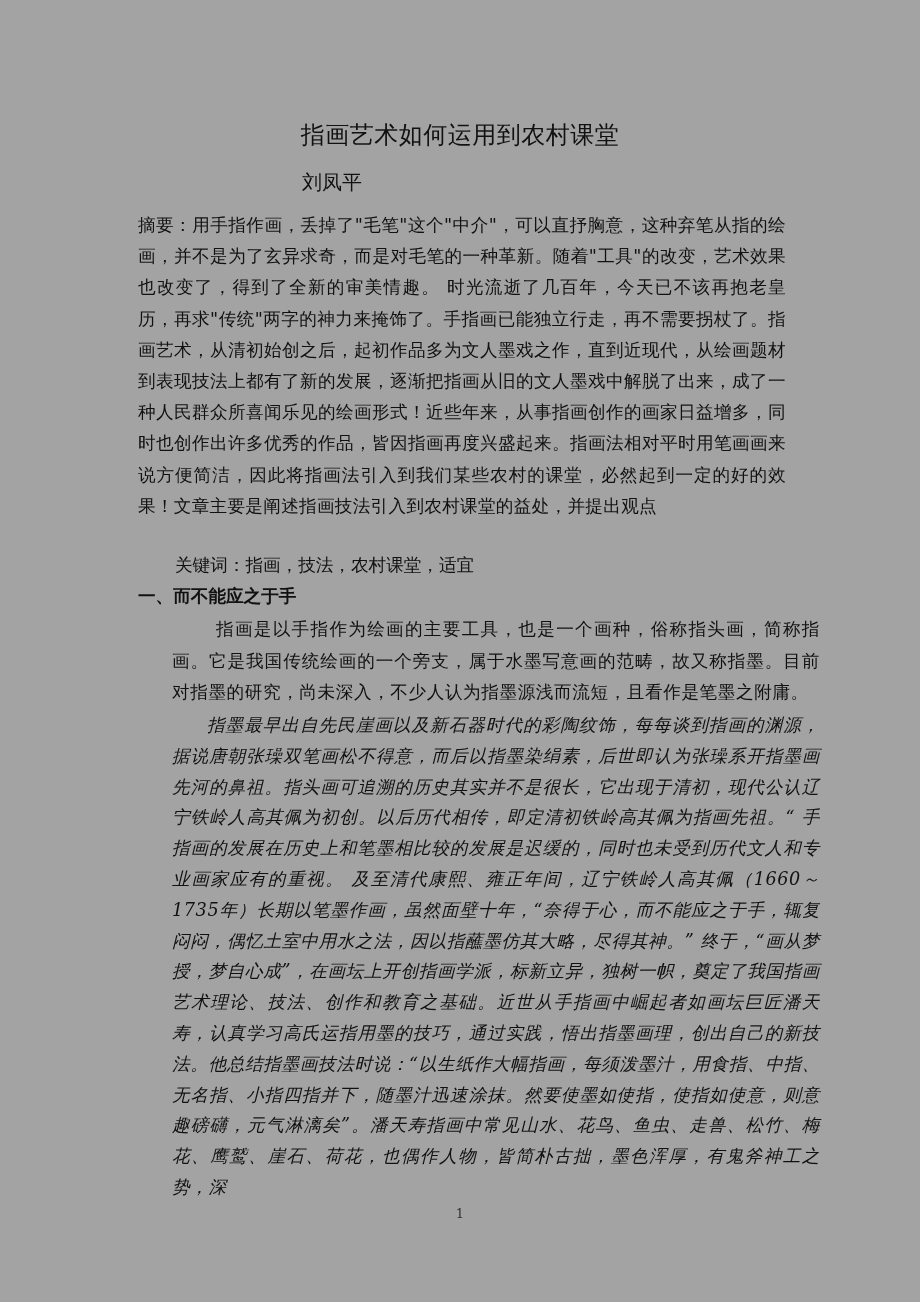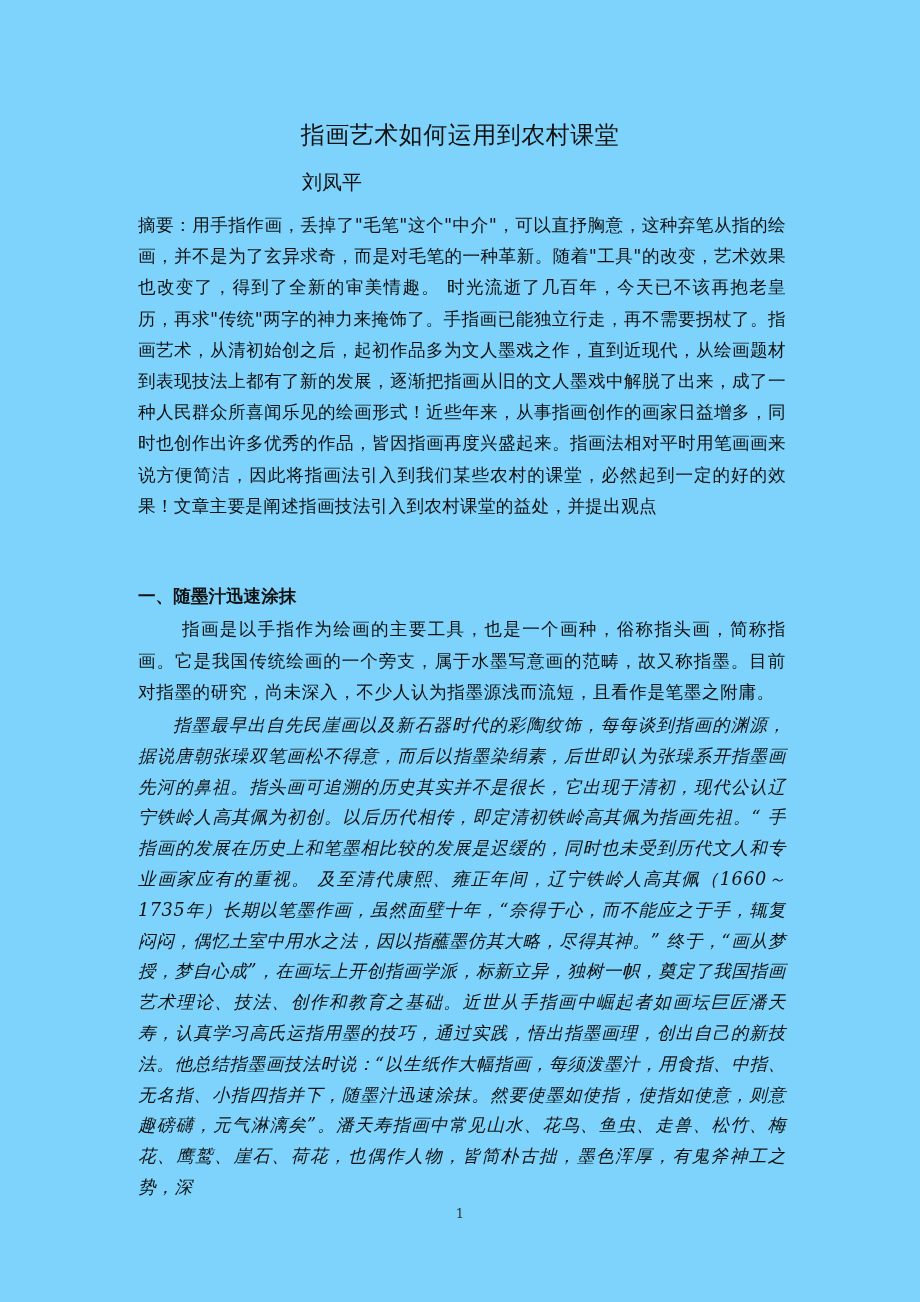--- a/index.html
+++ b/index.html
@@ -1,32 +1,32 @@
 <!DOCTYPE html>
 <html><head>
 <meta charset="utf-8">
 <style>
   html, body { margin: 0; padding: 0; background: #ffffff; }
   body { width: 920px; height: 1302px; position: relative; overflow: hidden; color: #111; }
-  .page { position: absolute; left: 0; top: 0; width: 920px; height: 1302px; background: #7dd3fc; }
+  .page { position: absolute; left: 0; top: 0; width: 920px; height: 1302px; background: #a3a3a3; }
   .title {
     position: absolute; left: 0; width: 920px; top: 118px; text-align: center;
     font-family: "DejaVu Sans", "Liberation Sans", sans-serif; font-size: 24px; line-height: 34px;
     letter-spacing: 0.5px; color: #111;
   }
   .author {
     position: absolute; left: 302px; top: 168px;
     font-family: Liberation Serif, serif; font-size: 20px; line-height: 28px; color: #111;
   }
   .block {
     position: absolute; left: 138px; width: 648px;
     font-size: 17.6px; color: #111; text-align: justify;
   }
   .sans { font-family: "DejaVu Sans", "Liberation Sans", sans-serif; }
-  .serif { font-family: "DejaVu Serif", "Liberation Serif", serif; }
+  .serif { font-family: "DejaVu Serif", "Liberation Serif", serif; margin-left: 34px; }
   .abstract { top: 210px; line-height: 31.2px; letter-spacing: 0.3px; }
   .abstract .label, .keywords .label { font-weight: normal; }
   .keywords { top: 551px; line-height: 28px; padding-left: 37px; width: 611px; }
   .heading { top: 582px; line-height: 28px; font-weight: bold; }
   .para1 { top: 614px; line-height: 31.5px; text-indent: 44px; letter-spacing: 0.6px; }
   .para2 { top: 710px; line-height: 30.8px; text-indent: 35px; letter-spacing: 0.6px; font-style: italic; }
   .page-number {
     position: absolute; left: 0; width: 920px; top: 1206px; text-align: center;
     font-family: "DejaVu Serif", "Liberation Serif", serif; font-size: 13px; color: #333;
   }
@@ -35,20 +35,23 @@
 <body>
 
 <div class="page">
   <div class="title">指画艺术如何运用到农村课堂</div>
   <div class="author">刘凤平</div>
 
   <div class="block sans abstract">
     <span class="label">摘要：</span><span>用手指作画，丢掉了"毛笔"这个"中介"，可以直抒胸意，这种弃笔从指的绘画，并不是为了玄异求奇，而是对毛笔的一种革新。随着"工具"的改变，艺术效果也改变了，得到了全新的审美情趣。 时光流逝了几百年，今天已不该再抱老皇历，再求"传统"两字的神力来掩饰了。手指画已能独立行走，再不需要拐杖了。指画艺术，从清初始创之后，起初作品多为文人墨戏之作，直到近现代，从绘画题材到表现技法上都有了新的发展，逐渐把指画从旧的文人墨戏中解脱了出来，成了一种人民群众所喜闻乐见的绘画形式！近些年来，从事指画创作的画家日益增多，同时也创作出许多优秀的作品，皆因指画再度兴盛起来。指画法相对平时用笔画画来说方便简洁，因此将指画法引入到我们某些农村的课堂，必然起到一定的好的效果！文章主要是阐述指画技法引入到农村课堂的益处，并提出观点</span>
   </div>
 
+  <div class="block sans keywords">
+    <span class="label">关键词：</span><span>指画，技法，农村课堂，适宜</span>
+  </div>
 
-  <div class="block sans heading">一、随墨汁迅速涂抹</div>
+  <div class="block sans heading">一、而不能应之于手</div>
 
   <div class="block serif para1">指画是以手指作为绘画的主要工具，也是一个画种，俗称指头画，简称指画。它是我国传统绘画的一个旁支，属于水墨写意画的范畴，故又称指墨。目前对指墨的研究，尚未深入，不少人认为指墨源浅而流短，且看作是笔墨之附庸。</div>
   <div class="block serif para2">指墨最早出自先民崖画以及新石器时代的彩陶纹饰，每每谈到指画的渊源，据说唐朝张璪双笔画松不得意，而后以指墨染绢素，后世即认为张璪系开指墨画先河的鼻祖。指头画可追溯的历史其实并不是很长，它出现于清初，现代公认辽宁铁岭人高其佩为初创。以后历代相传，即定清初铁岭高其佩为指画先祖。“ 手指画的发展在历史上和笔墨相比较的发展是迟缓的，同时也未受到历代文人和专业画家应有的重视。 及至清代康熙、雍正年间，辽宁铁岭人高其佩（1660～1735年）长期以笔墨作画，虽然面壁十年，“奈得于心，而不能应之于手，辄复闷闷，偶忆土室中用水之法，因以指蘸墨仿其大略，尽得其神。” 终于，“画从梦授，梦自心成”，在画坛上开创指画学派，标新立异，独树一帜，奠定了我国指画艺术理论、技法、创作和教育之基础。近世从手指画中崛起者如画坛巨匠潘天寿，认真学习高氏运指用墨的技巧，通过实践，悟出指墨画理，创出自己的新技法。他总结指墨画技法时说：“以生纸作大幅指画，每须泼墨汁，用食指、中指、无名指、小指四指并下，随墨汁迅速涂抹。然要使墨如使指，使指如使意，则意趣磅礴，元气淋漓矣”。潘天寿指画中常见山水、花鸟、鱼虫、走兽、松竹、梅花、鹰鹫、崖石、荷花，也偶作人物，皆简朴古拙，墨色浑厚，有鬼斧神工之势，深</div>
 
   <div class="page-number">1</div>
 </div>
 
 </body></html>

